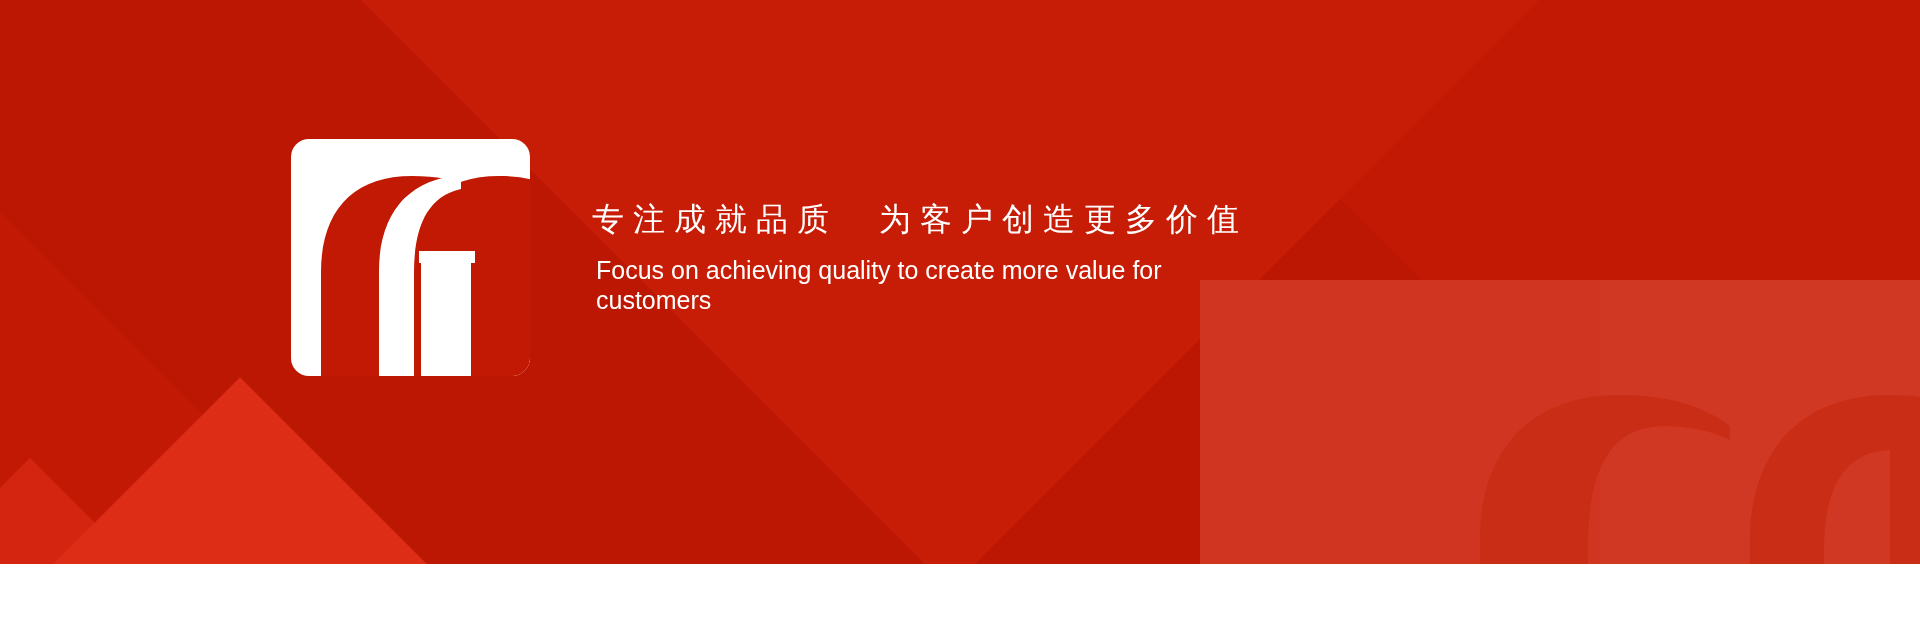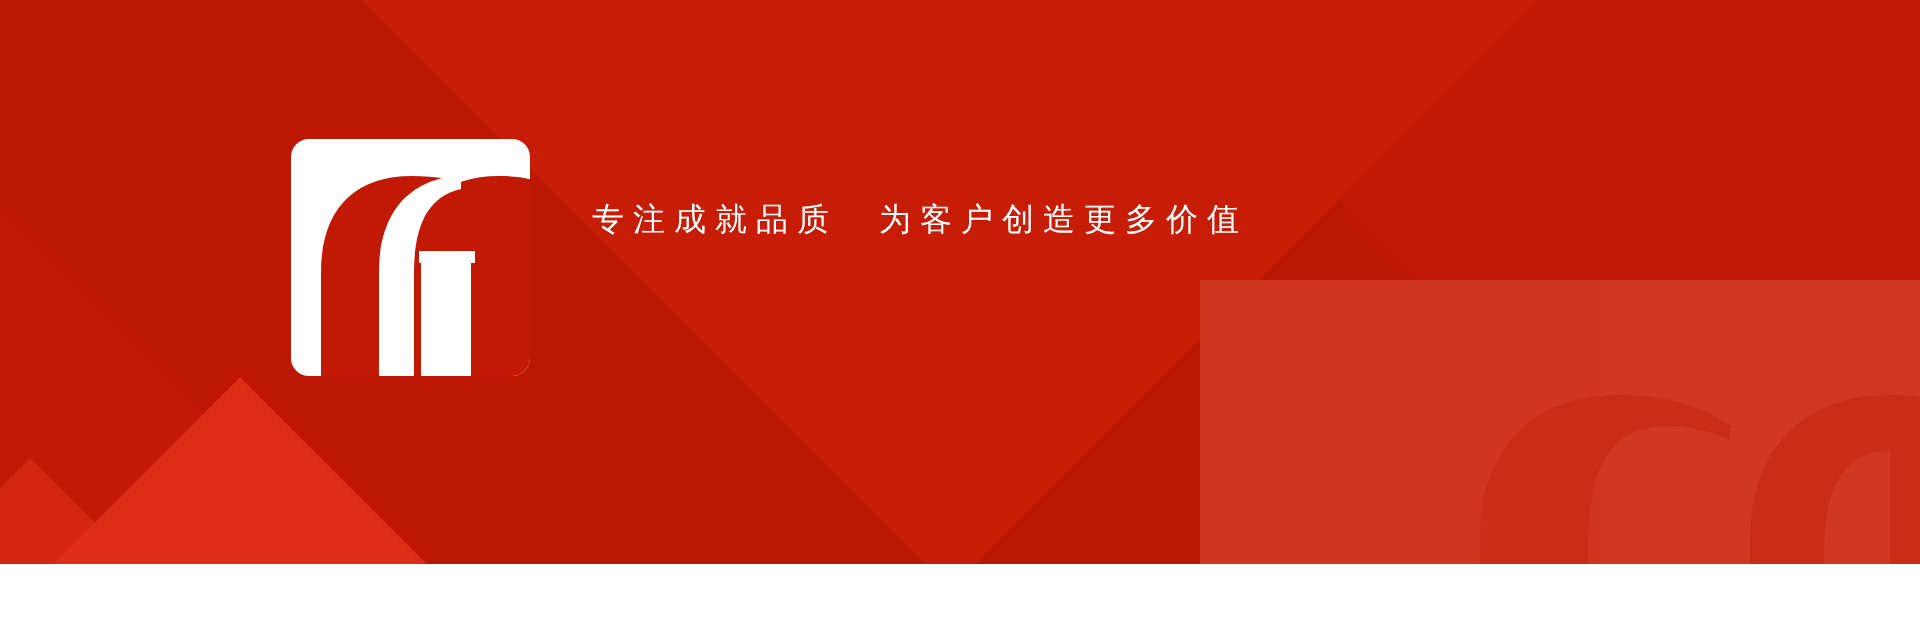--- a/index.html
+++ b/index.html
@@ -186,15 +186,16 @@
     <g clip-path="url(#plateClip)" fill="#ffffff">
 
       <path d="M96 237 L96 132 C96 74 126 40 178 36 L178 50 C142 58 131 92 131 134 L131 237 Z" transform="translate(-8,0)"></path>
 
       <rect x="128" y="112" width="56" height="12"></rect>
     </g>
   </svg>
 
   <div class="text-block">
     <div class="headline">专注成就品质　为客户创造更多价值</div>
+    <div class="subline">Focus on achieving quality to create more value for customers</div>
   </div>
 
 </div>
 
 </body></html>

